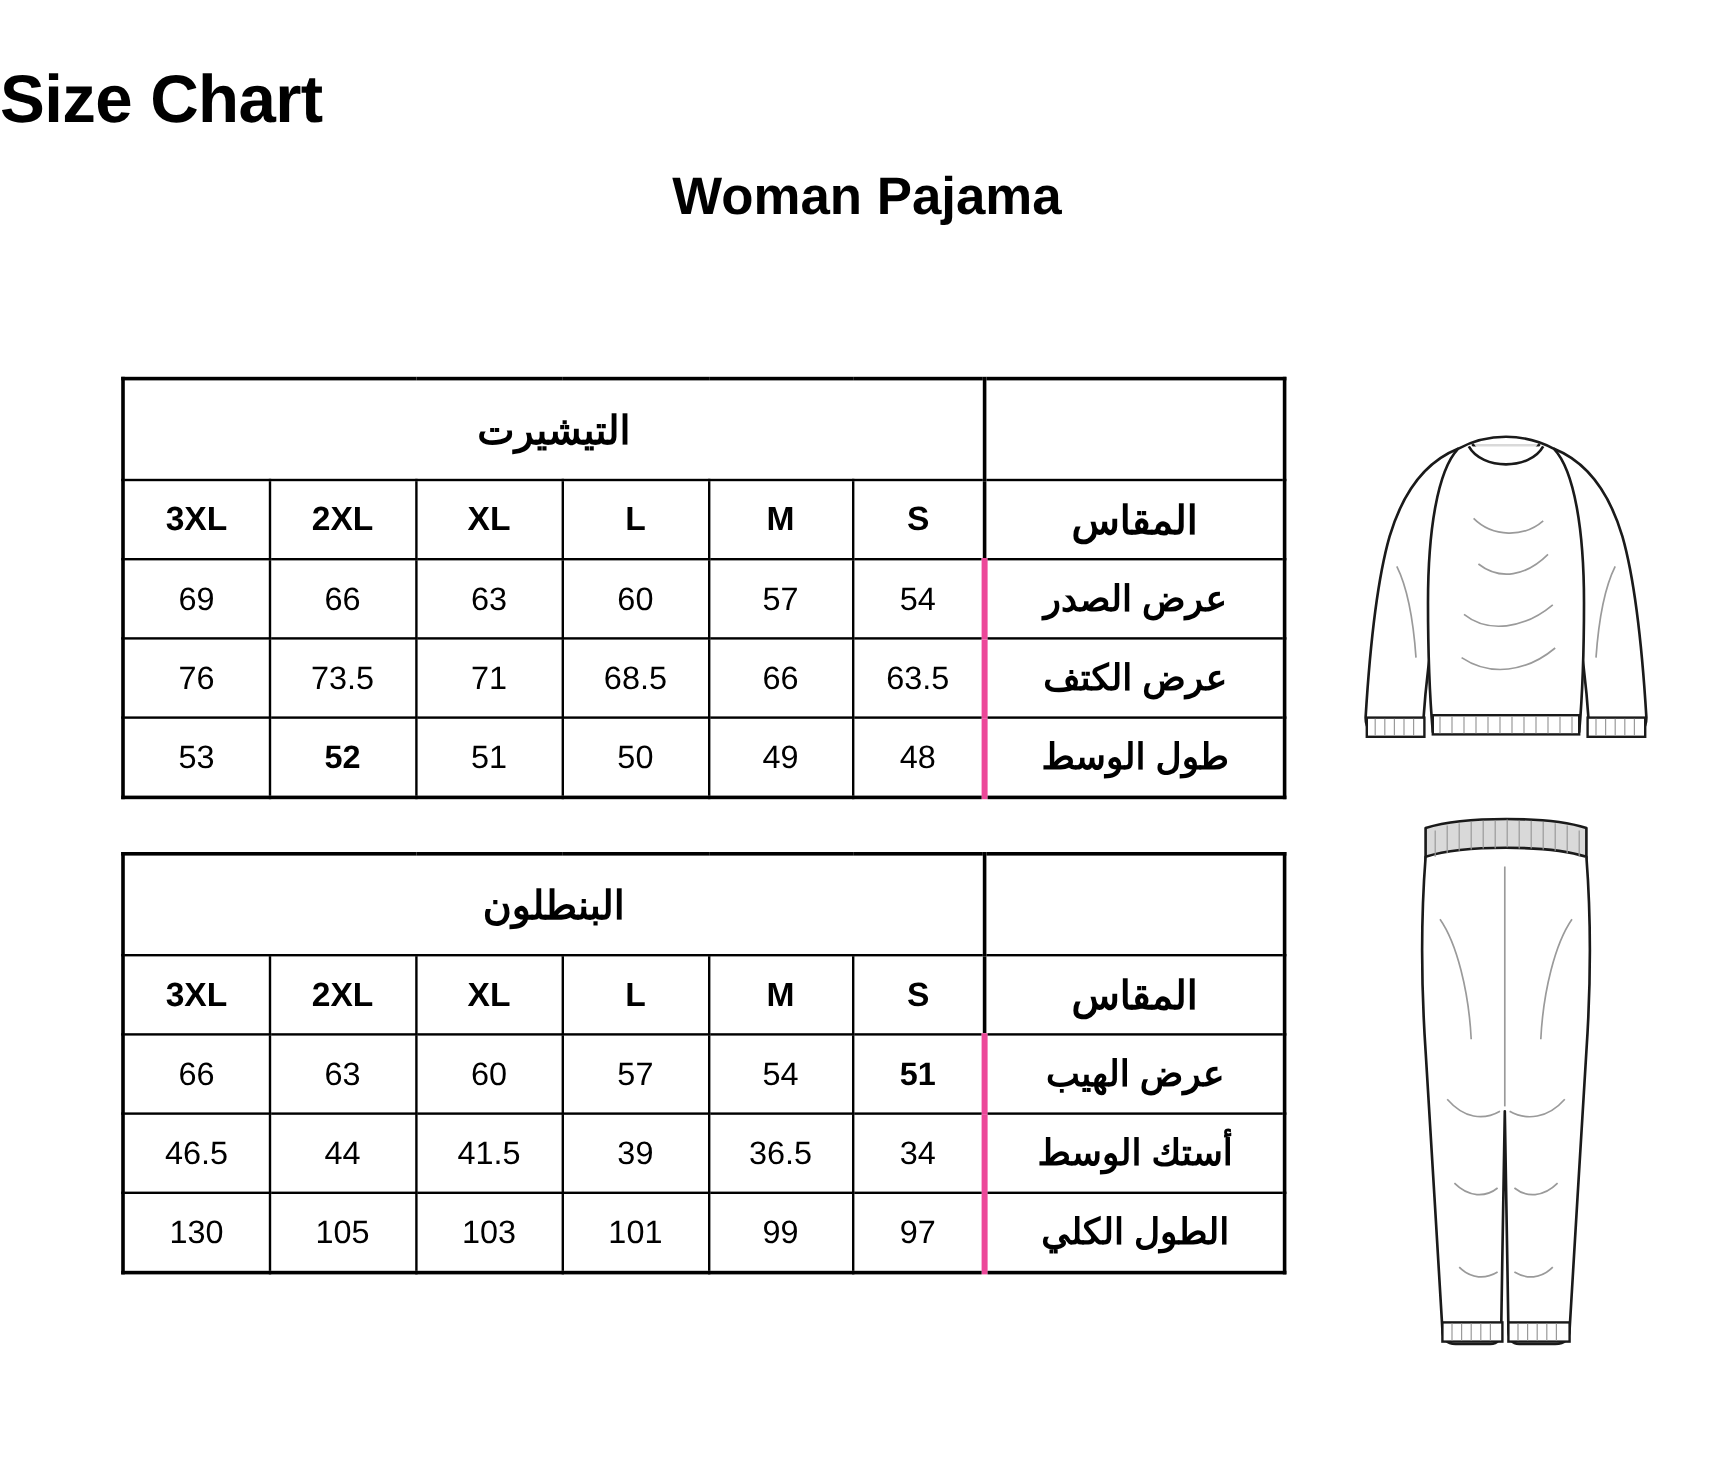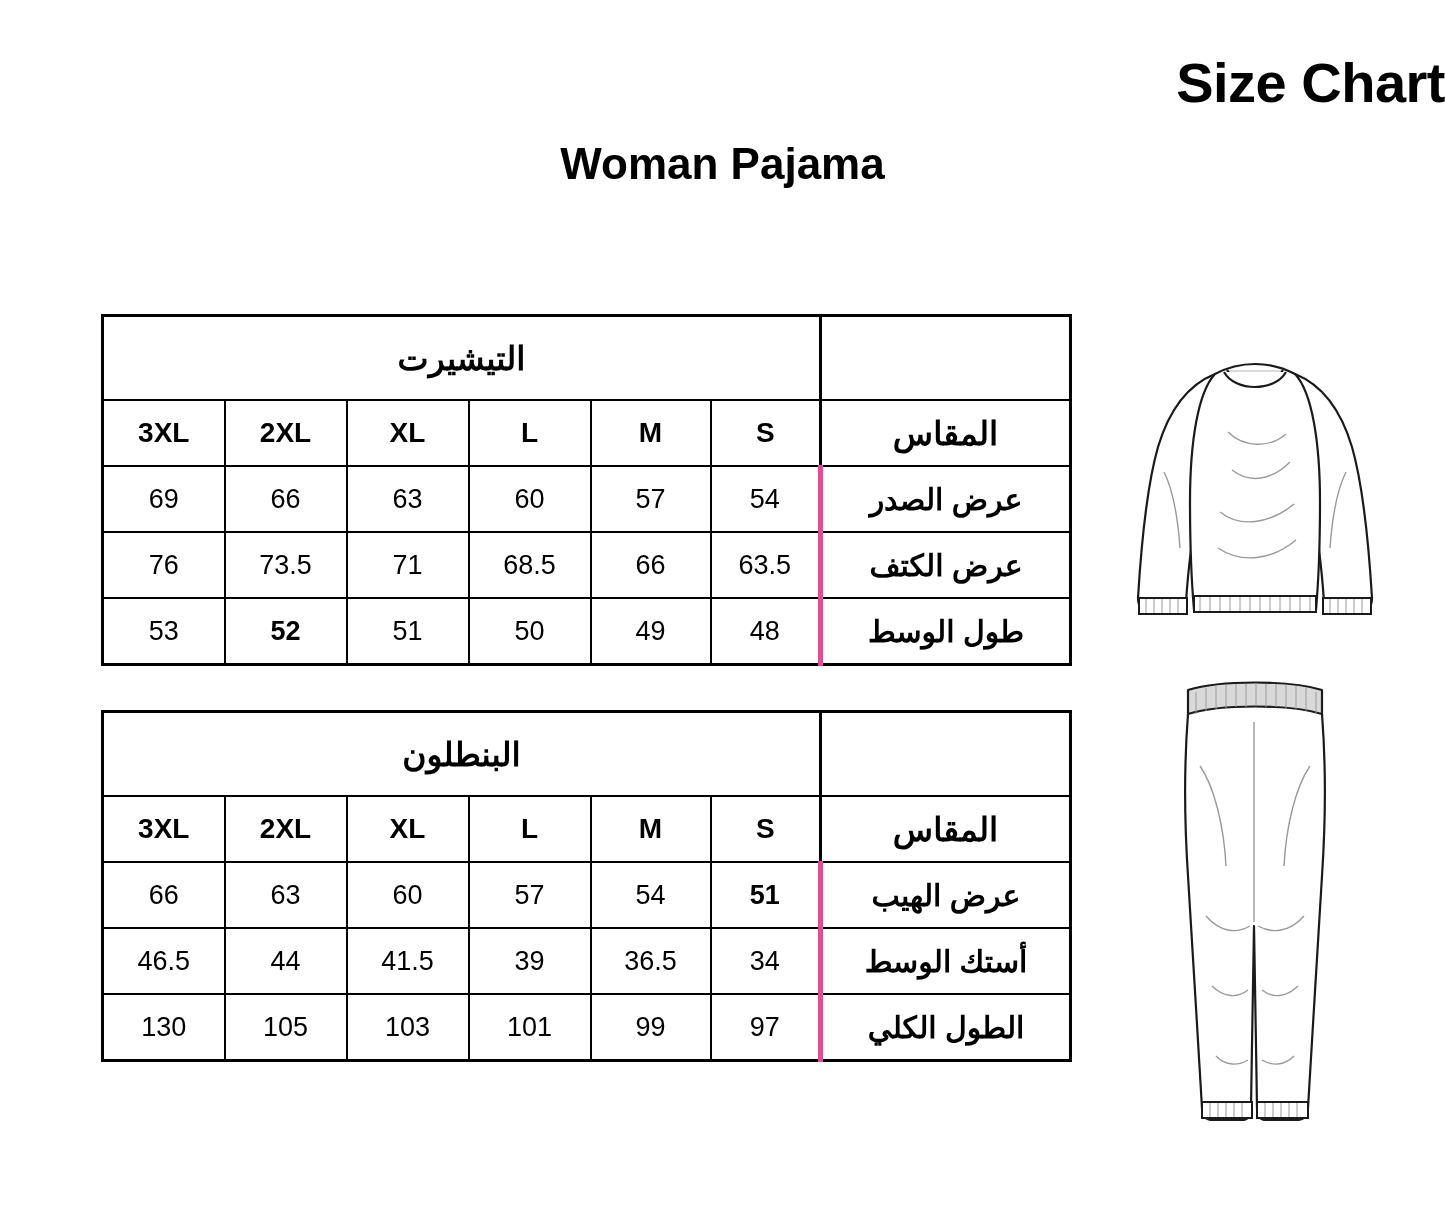--- a/index.html
+++ b/index.html
@@ -13,21 +13,21 @@
     font-family: "Liberation Sans", sans-serif;
     color: #000000;
     overflow: hidden;
   }
   .page {
     position: relative;
     width: 1445px;
     height: 1219px;
   }
   .title {
-    text-align: right;
+    text-align: left;
     font-size: 56px;
     font-weight: bold;
     letter-spacing: -0.5px;
     margin: 52px 0 12px 0;
     line-height: 1.1;
   }
   .subtitle {
     text-align: center;
     font-size: 44px;
     font-weight: bold;

